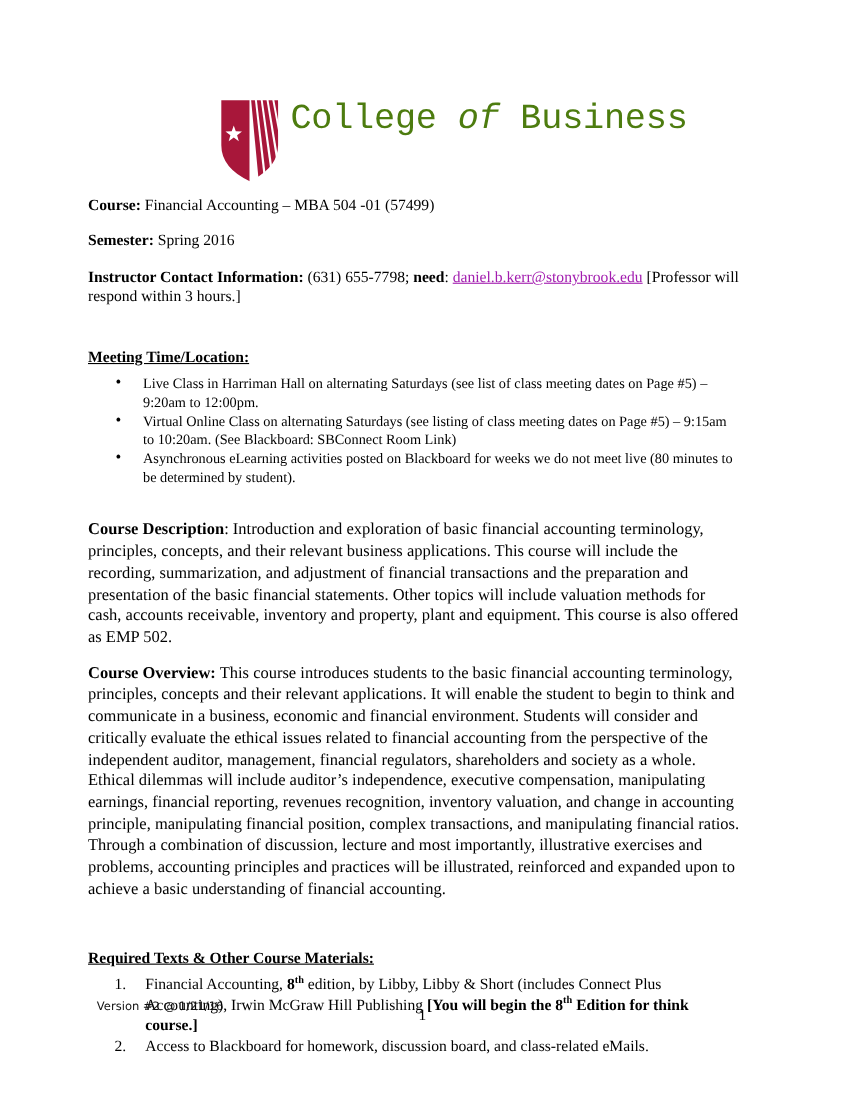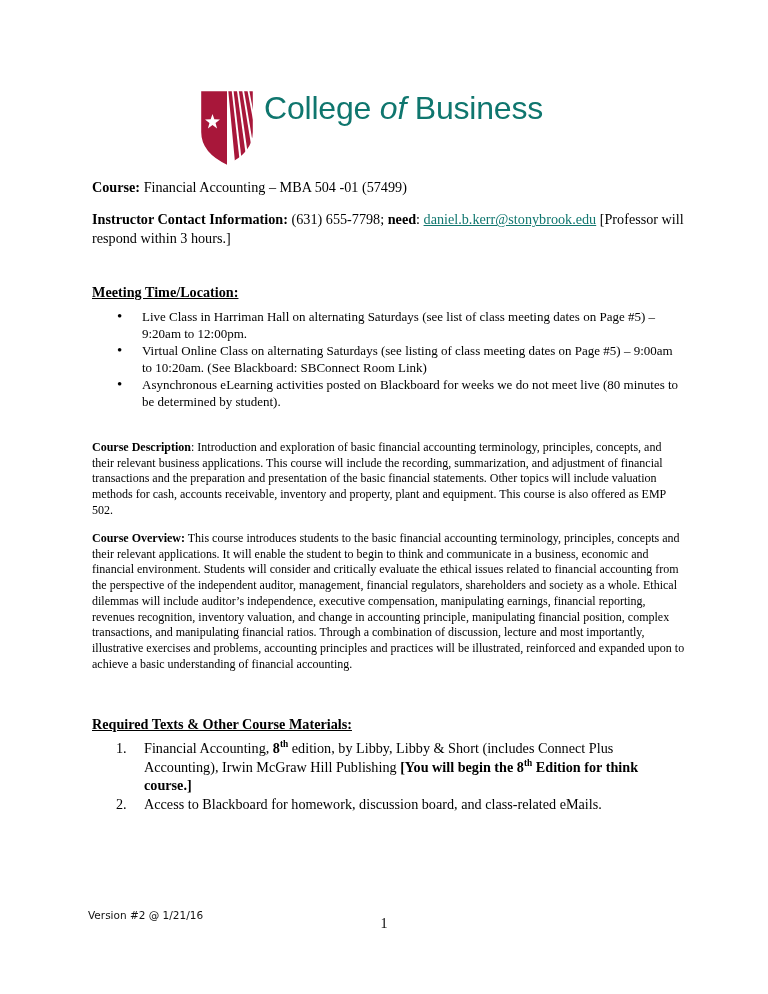--- a/index.html
+++ b/index.html
@@ -46,49 +46,49 @@
   .logo-line1 {
     font-family: "Liberation Serif", "DejaVu Serif", serif;
     font-size: 32px;
     letter-spacing: -0.3px;
     color: #1a1a1a;
     white-space: nowrap;
     display: block;
     margin-top: 5px;
   }
   .logo-line2 {
-    font-family: Liberation Sans, sans-serif;
+    font-family: Liberation Mono, monospace;
     font-size: 32px;
     letter-spacing: -0.2px;
-    color: #0f766e;
+    color: #4d7c0f;
     white-space: nowrap;
     display: block;
     margin-top: 4px;
   }
   .logo-line2 .of {
     font-style: italic;
   }
 
   
   .content {
     position: absolute;
-    left: 92px;
+    left: 80px;
     top: 178px;
     width: 594px;
   }
 
   p.line {
     margin: 0 0 14px 0;
     font-size: 14.2px;
     line-height: 1.30;
   }
   .b { font-weight: bold; }
 
   a.maillink {
-    color: #0f766e;
+    color: #a21caf;
   }
 
   .section-head {
     font-weight: bold;
     font-size: 14.2px;
     margin: 0 0 6px 0;
     line-height: 1.3;
     text-decoration: underline;
   }
 
@@ -132,21 +132,21 @@
   }
 
   sup {
     font-size: 0.66em;
     vertical-align: super;
     line-height: 0;
   }
 
   .para {
     margin: 0 0 12px 0;
-    font-size: 12px;
+    font-size: 15px;
     line-height: 1.315;
     text-align: left;
   }
   .gap-md { height: 22px; }
   .gap-lg { height: 30px; }
 
   
   .page-number {
     position: absolute;
     left: 0;
@@ -193,32 +193,33 @@
     </svg>
     <div class="logo-words">
       <span class="logo-line2"><span>College </span><span class="of">of</span><span> Business</span></span>
     </div>
   </div>
 
   <div class="content">
 
     <p class="line"><span class="b">Course:</span><span>  Financial Accounting – MBA 504 -01 (57499)</span></p>
 
+    <p class="line"><span class="b">Semester:</span><span> Spring 2016</span></p>
 
 
     <p class="line"><span class="b">Instructor Contact Information:</span><span> (631) 655-7798; </span><span class="b">need</span><span>: </span><a class="maillink" href="#">daniel.b.kerr@stonybrook.edu</a><span>  [Professor will respond within 3 hours.]</span></p>
 
 
     <div class="gap-md"></div>
 
     <p class="section-head">Meeting Time/Location:</p>
 
     <ul class="bullets">
       <li>Live Class in Harriman Hall on alternating Saturdays (see list of class meeting dates on Page #5) – 9:20am to 12:00pm.</li>
-      <li>Virtual Online Class on alternating Saturdays (see listing of class meeting dates on Page #5) – 9:00am to 10:20am. (See Blackboard: SBConnect Room Link)</li>
+      <li>Virtual Online Class on alternating Saturdays (see listing of class meeting dates on Page #5) – 9:15am to 10:20am. (See Blackboard: SBConnect Room Link)</li>
       <li>Asynchronous eLearning activities posted on Blackboard for weeks we do not meet live (80 minutes to be determined by student).</li>
     </ul>
 
     <div class="gap-lg"></div>
 
     <p class="para"><span class="b">Course Description</span><span>: Introduction and exploration of basic financial accounting terminology, principles, concepts, and their relevant business applications. This course will include the recording, summarization, and adjustment of financial transactions and the preparation and presentation of the basic financial statements. Other topics will include valuation methods for cash, accounts receivable, inventory and property, plant and equipment. This course is also offered as EMP 502.</span></p>
 
     <p class="para"><span class="b">Course Overview:</span><span> This course introduces students to the basic financial accounting terminology, principles, concepts and their relevant applications.  It will enable the student to begin to think and communicate in a business, economic and financial environment.  Students will consider and critically evaluate the ethical issues related to financial accounting from the perspective of the independent auditor, management, financial regulators, shareholders and society as a whole.  Ethical dilemmas will include auditor’s independence, executive compensation, manipulating earnings, financial reporting, revenues recognition, inventory valuation, and change in accounting principle, manipulating financial position, complex transactions, and manipulating financial ratios.  Through a combination of discussion, lecture and most importantly, illustrative exercises and problems, accounting principles and practices will be illustrated, reinforced and expanded upon to achieve a basic understanding of financial accounting.</span></p>
 
     <div class="gap-lg"></div>

